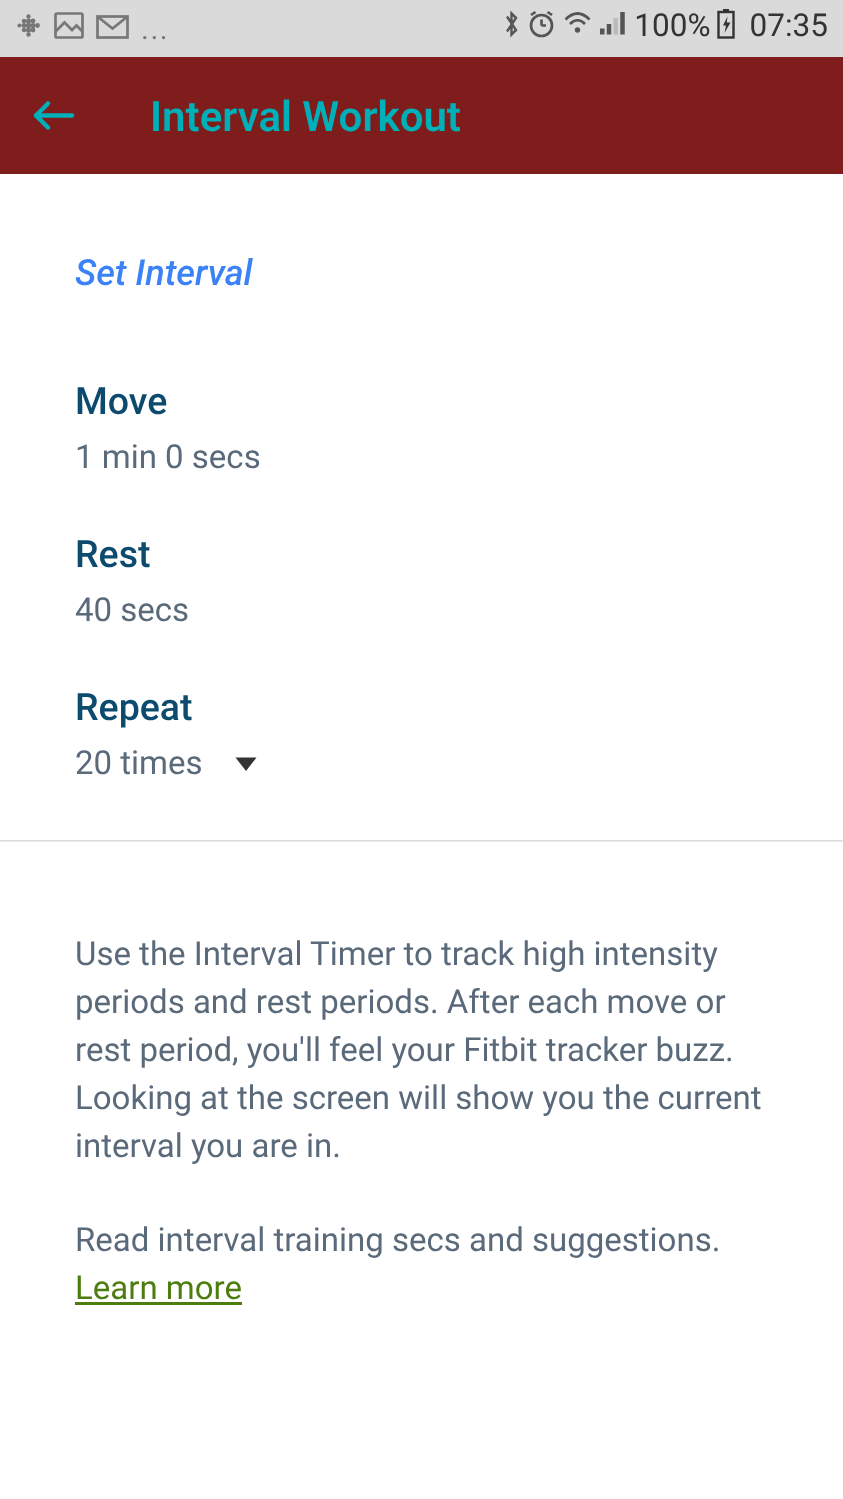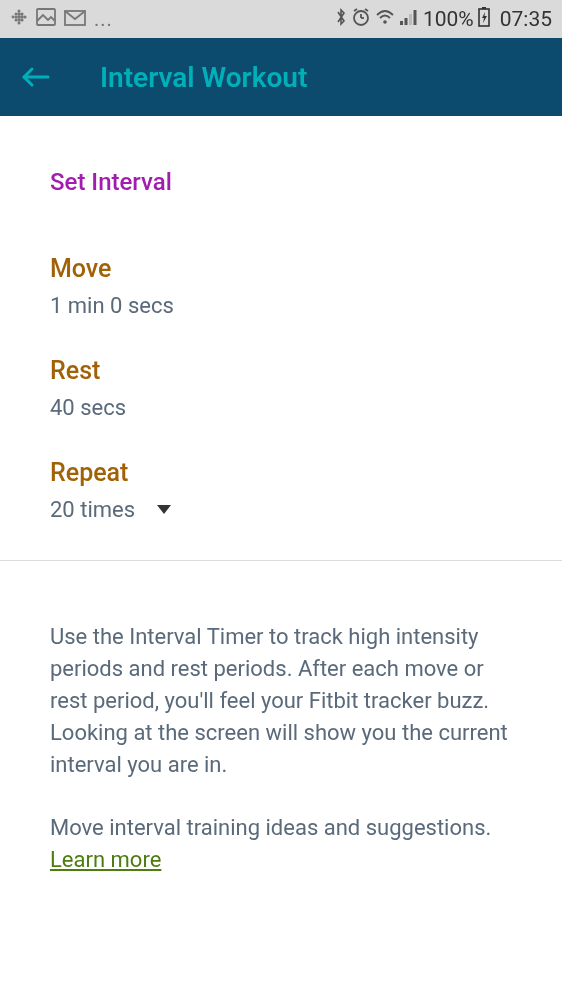--- a/index.html
+++ b/index.html
@@ -22,49 +22,50 @@
     }
     .status-left { display: flex; align-items: center; gap: 8px; }
     .status-right { display: flex; align-items: flex-start; gap: 4px; color: #333; font-size: 21px; }
     .status-right .pct { margin-left: 2px; }
     .status-right .time { margin-left: 6px; }
     .header {
       height: 78px;
       display: flex;
       align-items: center;
       padding: 0 20px;
-      background: #0c4a6e;
+      background: #7f1d1d;
     }
     .back-arrow {
       color: #00b0b9;
       font-size: 28px;
       width: 40px;
       display: flex;
       align-items: center;
       cursor: pointer;
     }
     .header-title {
       color: #00b0b9;
       font-size: 28px;
       font-weight: 600;
       margin-left: 40px;
     }
     .content { padding: 0; }
     .section-header {
-      color: #a21caf;
+      color: #3b82f6;
       font-size: 24px;
       font-weight: 500;
       padding: 52px 50px 20px 50px;
+      font-style: italic;
     }
     .row {
       padding: 38px 50px 0 50px;
       cursor: pointer;
     }
     .row-label {
-      color: #a16207;
+      color: #0c4a6e;
       font-size: 25px;
       font-weight: 500;
       margin-bottom: 10px;
     }
     .row-value {
       color: #5a6a7a;
       font-size: 22px;
       font-weight: 400;
       display: flex;
       align-items: center;
@@ -203,17 +204,17 @@
       <span>20 times</span>
       <span class="dropdown-caret"></span>
     </div>
   </div>
 
   <hr class="divider">
 
   <div class="info">
     <p>Use the Interval Timer to track high intensity periods and rest periods. After each move or rest period, you'll feel your Fitbit tracker buzz. Looking at the screen will show you the current interval you are in.</p>
     <p>
-      <span>Move interval training ideas and suggestions.</span><br>
+      <span>Read interval training secs and suggestions.</span><br>
       <span class="learn-more">Learn more</span>
     </p>
   </div>
 </div>
 
 </body></html>

